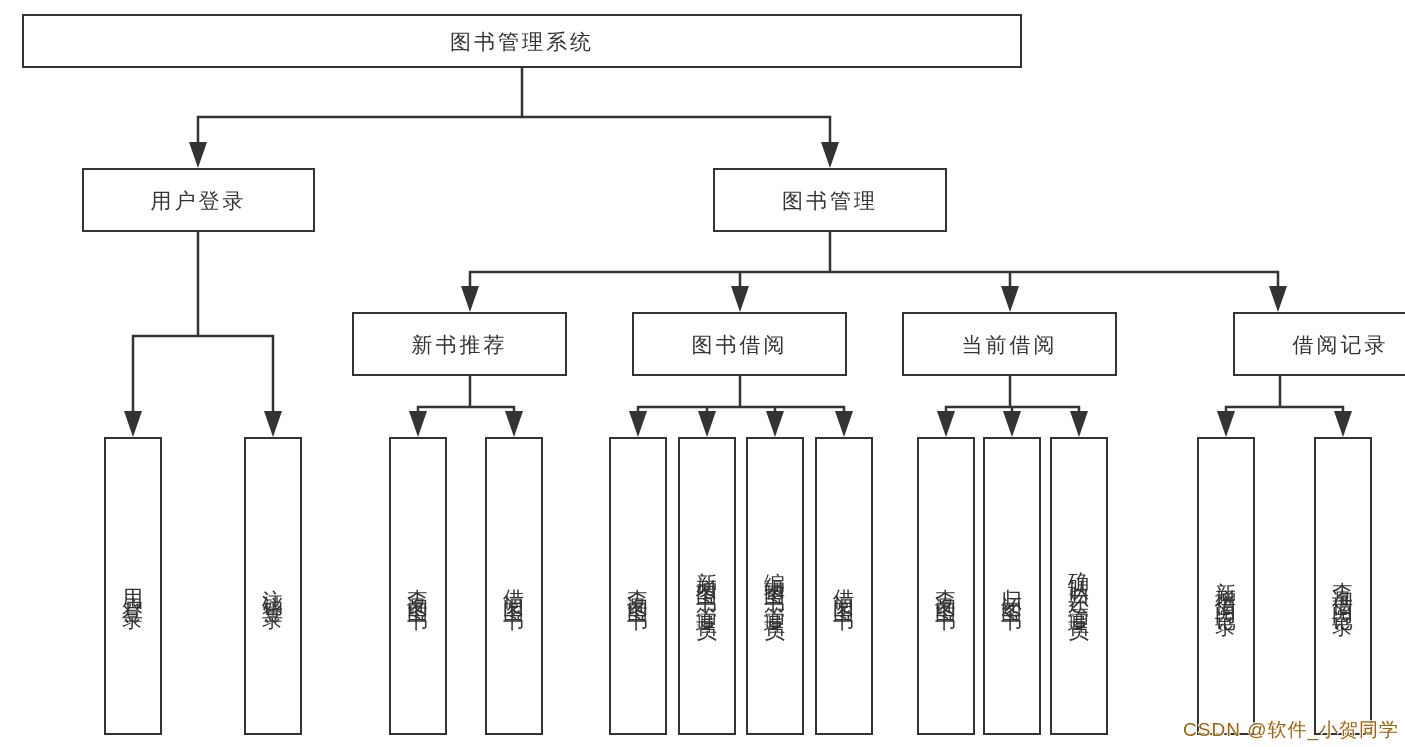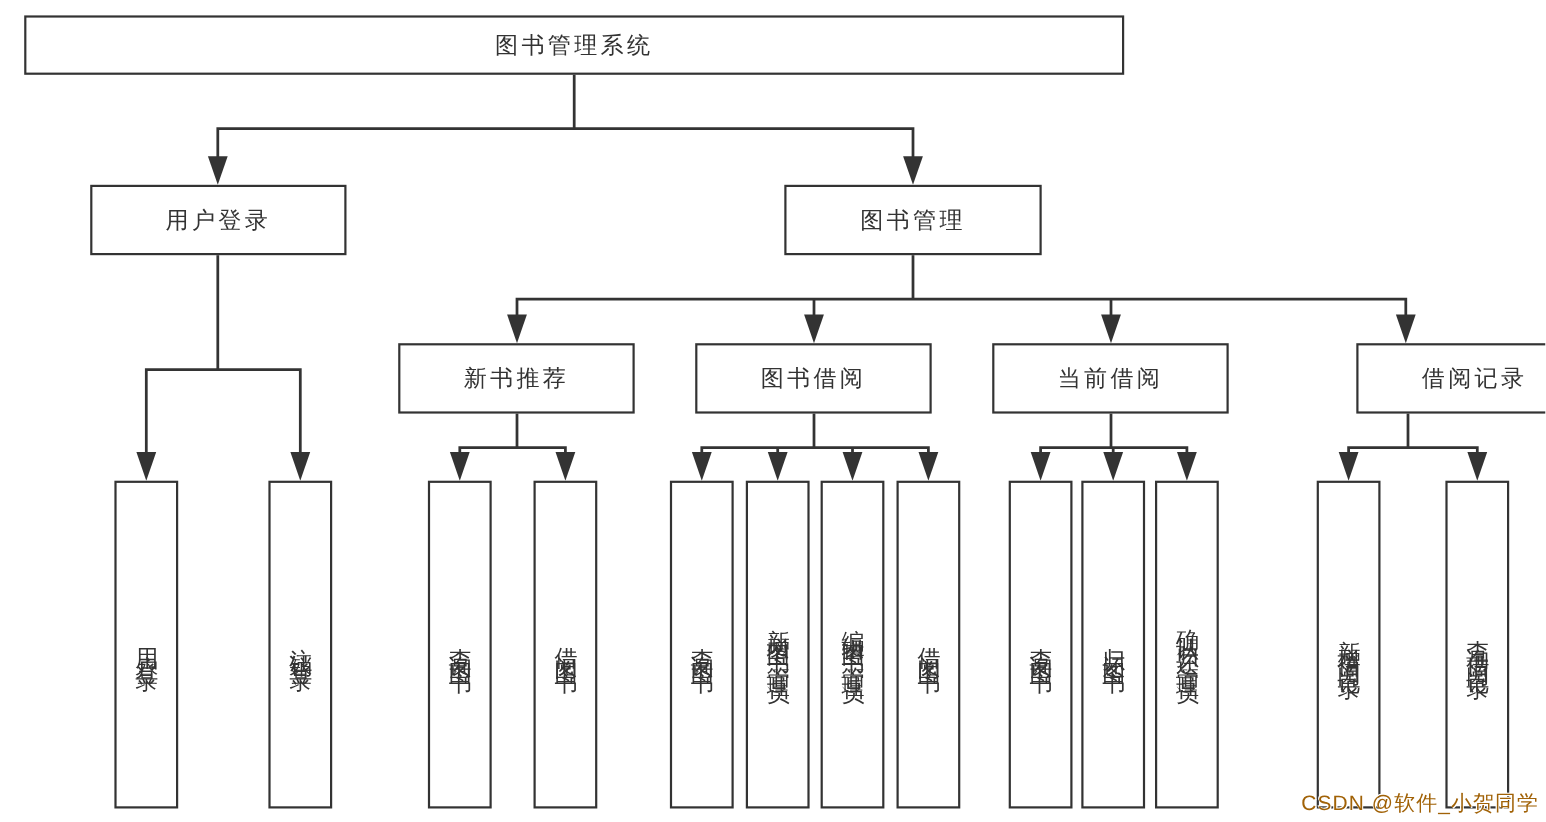--- a/index.html
+++ b/index.html
@@ -44,21 +44,21 @@
     font-size: 21px;
     letter-spacing: 7px;
     line-height: 1;
   }
   
   .n-root  { left: 22px;  top: 14px;  width: 1000px; height: 54px; }
   
   .n-l2a   { left: 82px;  top: 168px; width: 233px;  height: 64px; }
   .n-l2b   { left: 713px; top: 168px; width: 234px;  height: 64px; }
   
-  .n-l3a   { left: 362px;  top: 312px; width: 215px; height: 64px; }
+  .n-l3a   { left: 352px;  top: 312px; width: 215px; height: 64px; }
   .n-l3b   { left: 632px;  top: 312px; width: 215px; height: 64px; }
   .n-l3c   { left: 902px;  top: 312px; width: 215px; height: 64px; }
   .n-l3d   { left: 1233px; top: 312px; width: 215px; height: 64px; }
   
   .leaf { width: 58px; height: 298px; top: 437px; }
   .n-f0  { left: 104px; }
   .n-f1  { left: 244px; }
   .n-f2  { left: 389px; }
   .n-f3  { left: 485px; }
   .n-f4  { left: 609px; }

